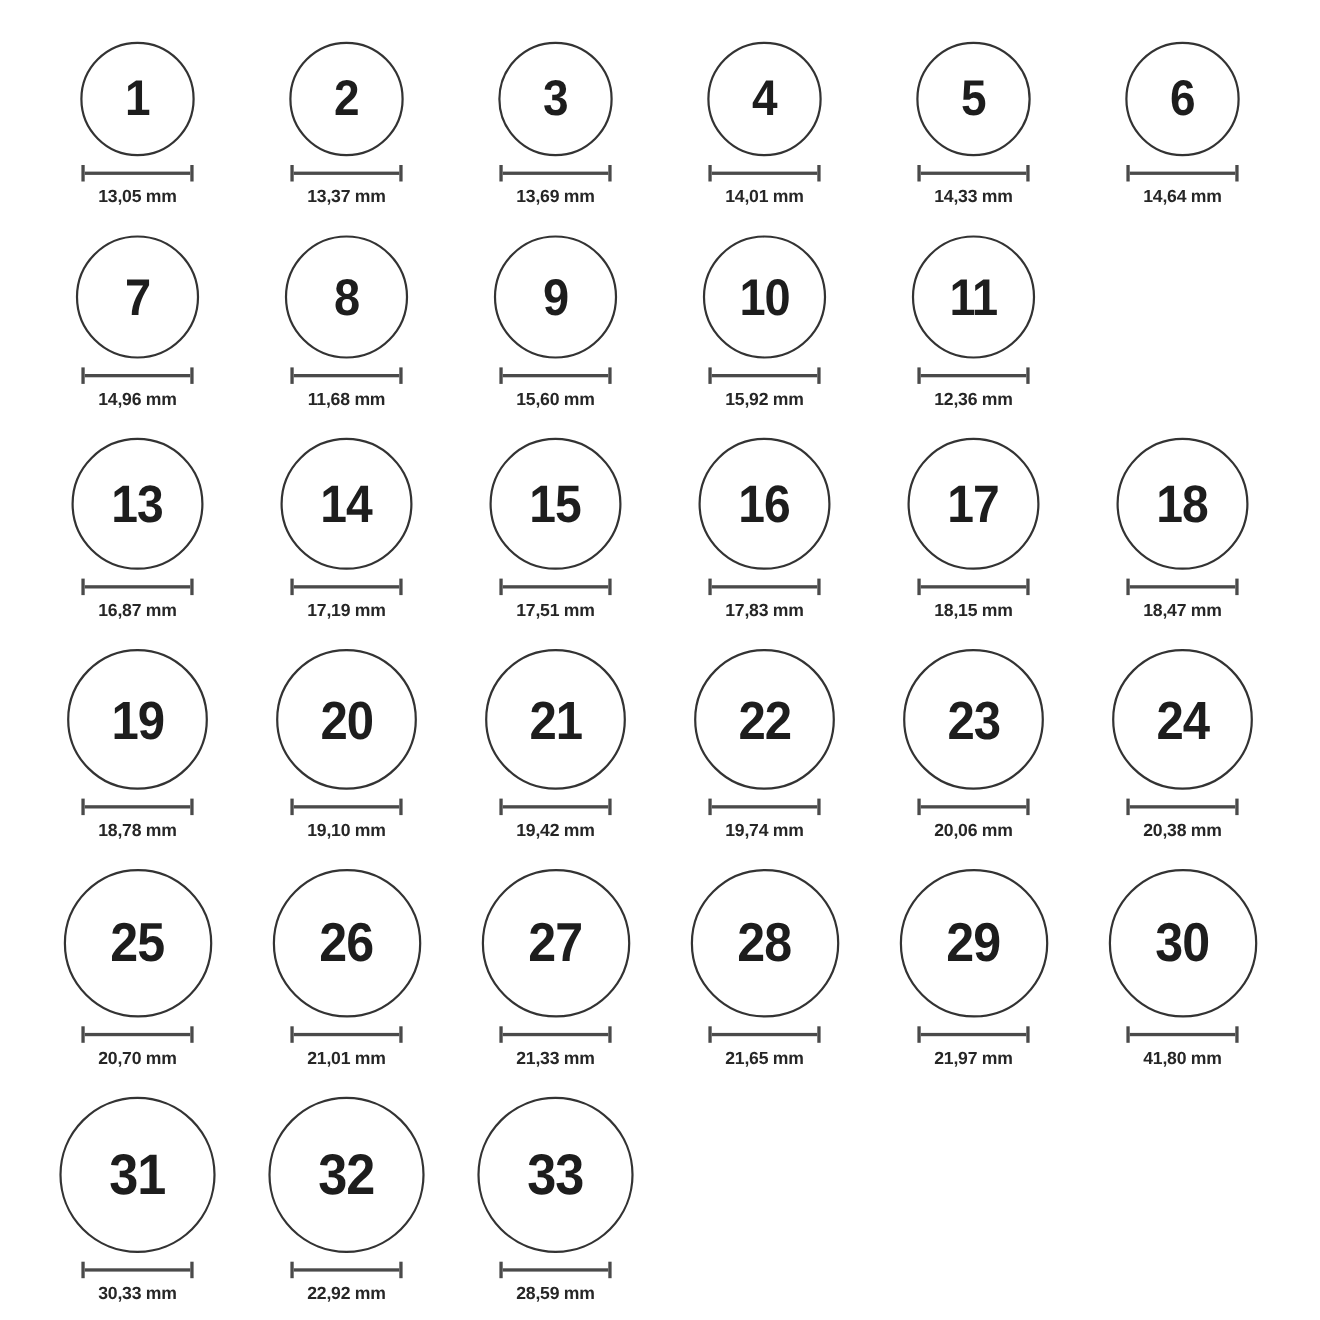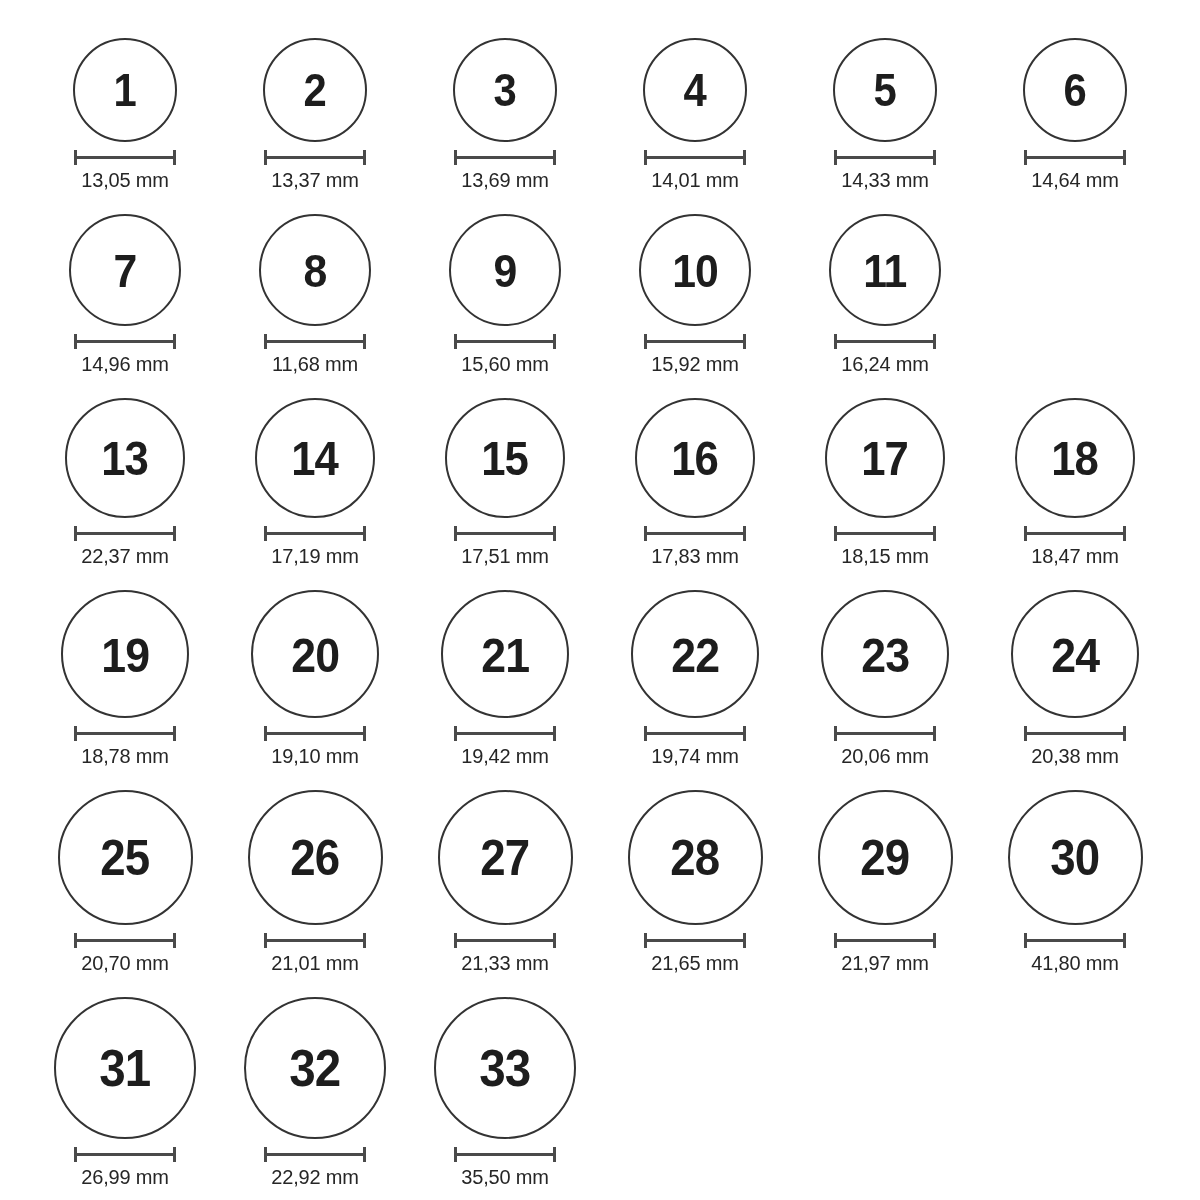--- a/index.html
+++ b/index.html
@@ -54,23 +54,23 @@
     height: 15px;
     background: var(--linecolor, #4a4a4a);
   }
   .bar {
     flex: 1;
     height: 3px;
     background: var(--linecolor, #4a4a4a);
   }
   .dlabel {
     margin-top: 3px;
-    font-size: 20px;
+    font-size: 16px;
     line-height: 24px;
-    font-weight: normal;
+    font-weight: bold;
     letter-spacing: -0.2px;
     color: var(--labelcolor, #262626);
     white-space: nowrap;
     text-align: right;
   }
 </style>
 </head>
 <body>
 
 <div class="chart" id="chart-root">
@@ -189,34 +189,34 @@
       </div>
       <div class="cell">
         <div class="circle" style="width:112px;height:112px">
           <span class="num" style="font-size:45px">11</span>
         </div>
         <div class="measure">
           <span class="tick"></span>
           <span class="bar"></span>
           <span class="tick"></span>
         </div>
-        <div class="dlabel">16,24 mm</div>
+        <div class="dlabel">12,36 mm</div>
       </div>
     </div>
     <div class="row">
       <div class="cell">
         <div class="circle" style="width:120px;height:120px">
           <span class="num" style="font-size:46px">13</span>
         </div>
         <div class="measure">
           <span class="tick"></span>
           <span class="bar"></span>
           <span class="tick"></span>
         </div>
-        <div class="dlabel">22,37 mm</div>
+        <div class="dlabel">16,87 mm</div>
       </div>
       <div class="cell">
         <div class="circle" style="width:120px;height:120px">
           <span class="num" style="font-size:46px">14</span>
         </div>
         <div class="measure">
           <span class="tick"></span>
           <span class="bar"></span>
           <span class="tick"></span>
         </div>
@@ -406,21 +406,21 @@
     <div class="row">
       <div class="cell">
         <div class="circle" style="width:142px;height:142px">
           <span class="num" style="font-size:50px">31</span>
         </div>
         <div class="measure">
           <span class="tick"></span>
           <span class="bar"></span>
           <span class="tick"></span>
         </div>
-        <div class="dlabel">26,99 mm</div>
+        <div class="dlabel">30,33 mm</div>
       </div>
       <div class="cell">
         <div class="circle" style="width:142px;height:142px">
           <span class="num" style="font-size:50px">32</span>
         </div>
         <div class="measure">
           <span class="tick"></span>
           <span class="bar"></span>
           <span class="tick"></span>
         </div>
@@ -428,16 +428,16 @@
       </div>
       <div class="cell">
         <div class="circle" style="width:142px;height:142px">
           <span class="num" style="font-size:50px">33</span>
         </div>
         <div class="measure">
           <span class="tick"></span>
           <span class="bar"></span>
           <span class="tick"></span>
         </div>
-        <div class="dlabel">35,50 mm</div>
+        <div class="dlabel">28,59 mm</div>
       </div>
     </div>
   </div>
 
 </body></html>

